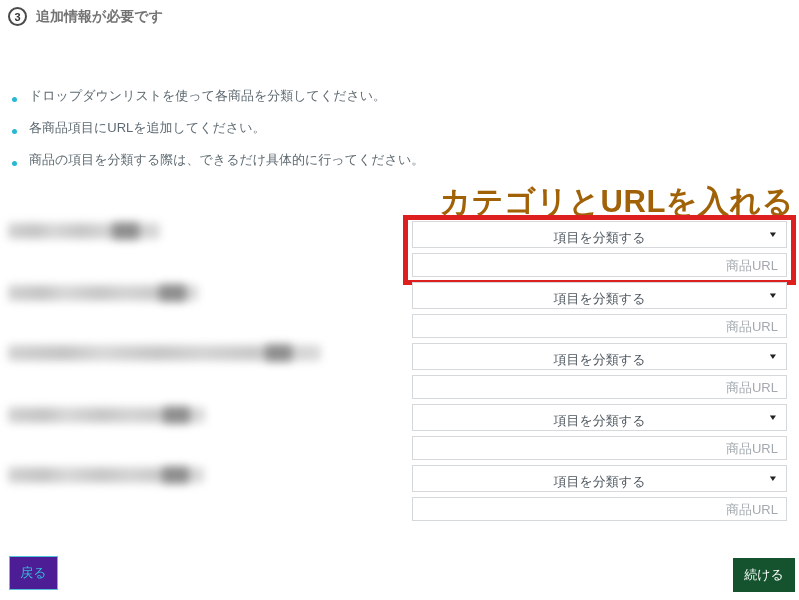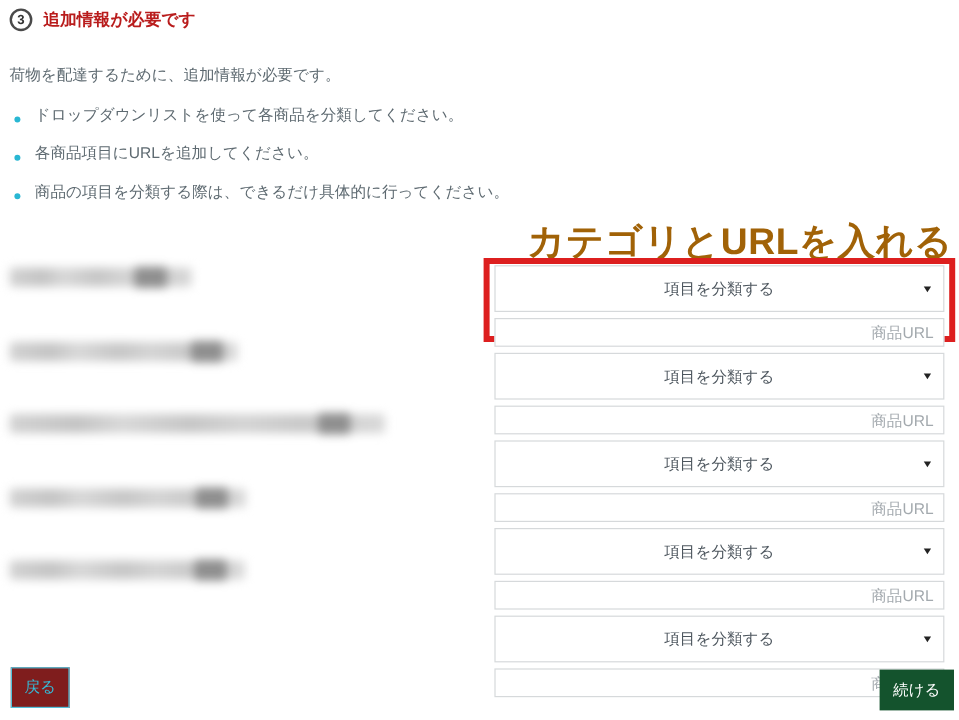--- a/index.html
+++ b/index.html
@@ -4,21 +4,21 @@
 <style>
   html,body{margin:0;padding:0;background:#fff;}
   .page{position:relative;width:799px;height:600px;background:#fff;overflow:hidden;
         font-family:"Liberation Sans","DejaVu Sans",sans-serif;}
 
   
   .step-header{position:absolute;left:8px;top:7px;display:flex;align-items:center;}
   .step-circle{width:19px;height:19px;border:2px solid #4a4a4a;border-radius:50%;
                display:flex;align-items:center;justify-content:center;
                font-size:11px;font-weight:bold;color:#333;box-sizing:border-box;}
-  .step-title{margin-left:9px;font-size:14px;font-weight:bold;color:#b91c1c;}
+  .step-title{margin-left:9px;font-size:14px;font-weight:bold;color:#737373;}
 
   
   .intro{position:absolute;left:8px;top:54px;font-size:13px;color:#5e6a71;}
   .bullets{position:absolute;left:8px;top:88px;width:470px;}
   .bullet-row{display:flex;align-items:center;margin-bottom:16px;}
   .bullet-dot{width:5px;height:5px;border-radius:50%;background:#29b7d3;
               margin:6px 12px 0 4px;flex:0 0 auto;}
   .bullet-text{font-size:13px;color:#5e6a71;line-height:16px;}
 
   
@@ -31,50 +31,49 @@
   .blur-label{position:absolute;left:8px;height:16px;filter:blur(4px);
               background:linear-gradient(90deg,#d2d2d2 0%,#c4c4c4 18%,#d8d8d8 30%,
                          #c6c6c6 48%,#d4d4d4 62%,#c9c9c9 78%,#dadada 100%);
               border-radius:3px;}
   .blur-label .blob{position:absolute;top:-1px;height:18px;width:27px;background:#8f8f8f;
                     border-radius:3px;}
 
   
   .rows-col{position:absolute;left:412px;top:221px;width:375px;}
   .row-group{margin-bottom:5px;}
-  .dropdown{position:relative;height:39px;border:1px solid #d6d9db;background:#fff;
-            box-sizing:border-box;display:flex;align-items:center;justify-content:center;
+  .dropdown{position:relative;height:27px;border:1px solid #d6d9db;background:#fff;
+            box-sizing:border-box;display:flex;align-items:flex-end;justify-content:center;
             cursor:pointer;}
   .dd-label{font-size:13px;color:#4d565e;}
   .caret{position:absolute;right:9px;top:50%;transform:translateY(-50%) scaleX(1.3);
          font-size:8px;color:#222;line-height:1;}
   .url-input{display:block;width:100%;height:24px;margin-top:5px;border:1px solid #d6d9db;
              box-sizing:border-box;padding:0 8px;font-size:13px;color:#4d565e;
              font-family:"Liberation Sans","DejaVu Sans",sans-serif;outline:none;text-align:right;}
   .url-input::placeholder{color:#a3a9ae;opacity:1;}
 
   
-  .back-btn{position:absolute;left:9px;top:556px;width:49px;height:34px;background:#7f1d1d;
+  .back-btn{position:absolute;left:9px;top:556px;width:49px;height:34px;background:#4c1d95;
             border:1px solid #52c1da;color:#35bad7;font-size:13px;cursor:pointer;
             font-family:"Liberation Sans","DejaVu Sans",sans-serif;}
   .continue-btn{position:absolute;left:733px;top:558px;width:62px;height:34px;
                 background:#14532d;border:none;color:#fff;font-size:13px;cursor:pointer;
                 font-family:"Liberation Sans","DejaVu Sans",sans-serif;}
 </style>
 </head>
 <body>
 
 <div class="page">
 
   <div class="step-header">
     <div class="step-circle">3</div>
     <div class="step-title">追加情報が必要です</div>
   </div>
 
-  <div class="intro">荷物を配達するために、追加情報が必要です。</div>
 
   <div class="bullets">
     <div class="bullet-row">
       <span class="bullet-dot"></span>
       <span class="bullet-text">ドロップダウンリストを使って各商品を分類してください。</span>
     </div>
     <div class="bullet-row">
       <span class="bullet-dot"></span>
       <span class="bullet-text">各商品項目にURLを追加してください。</span>
     </div>

